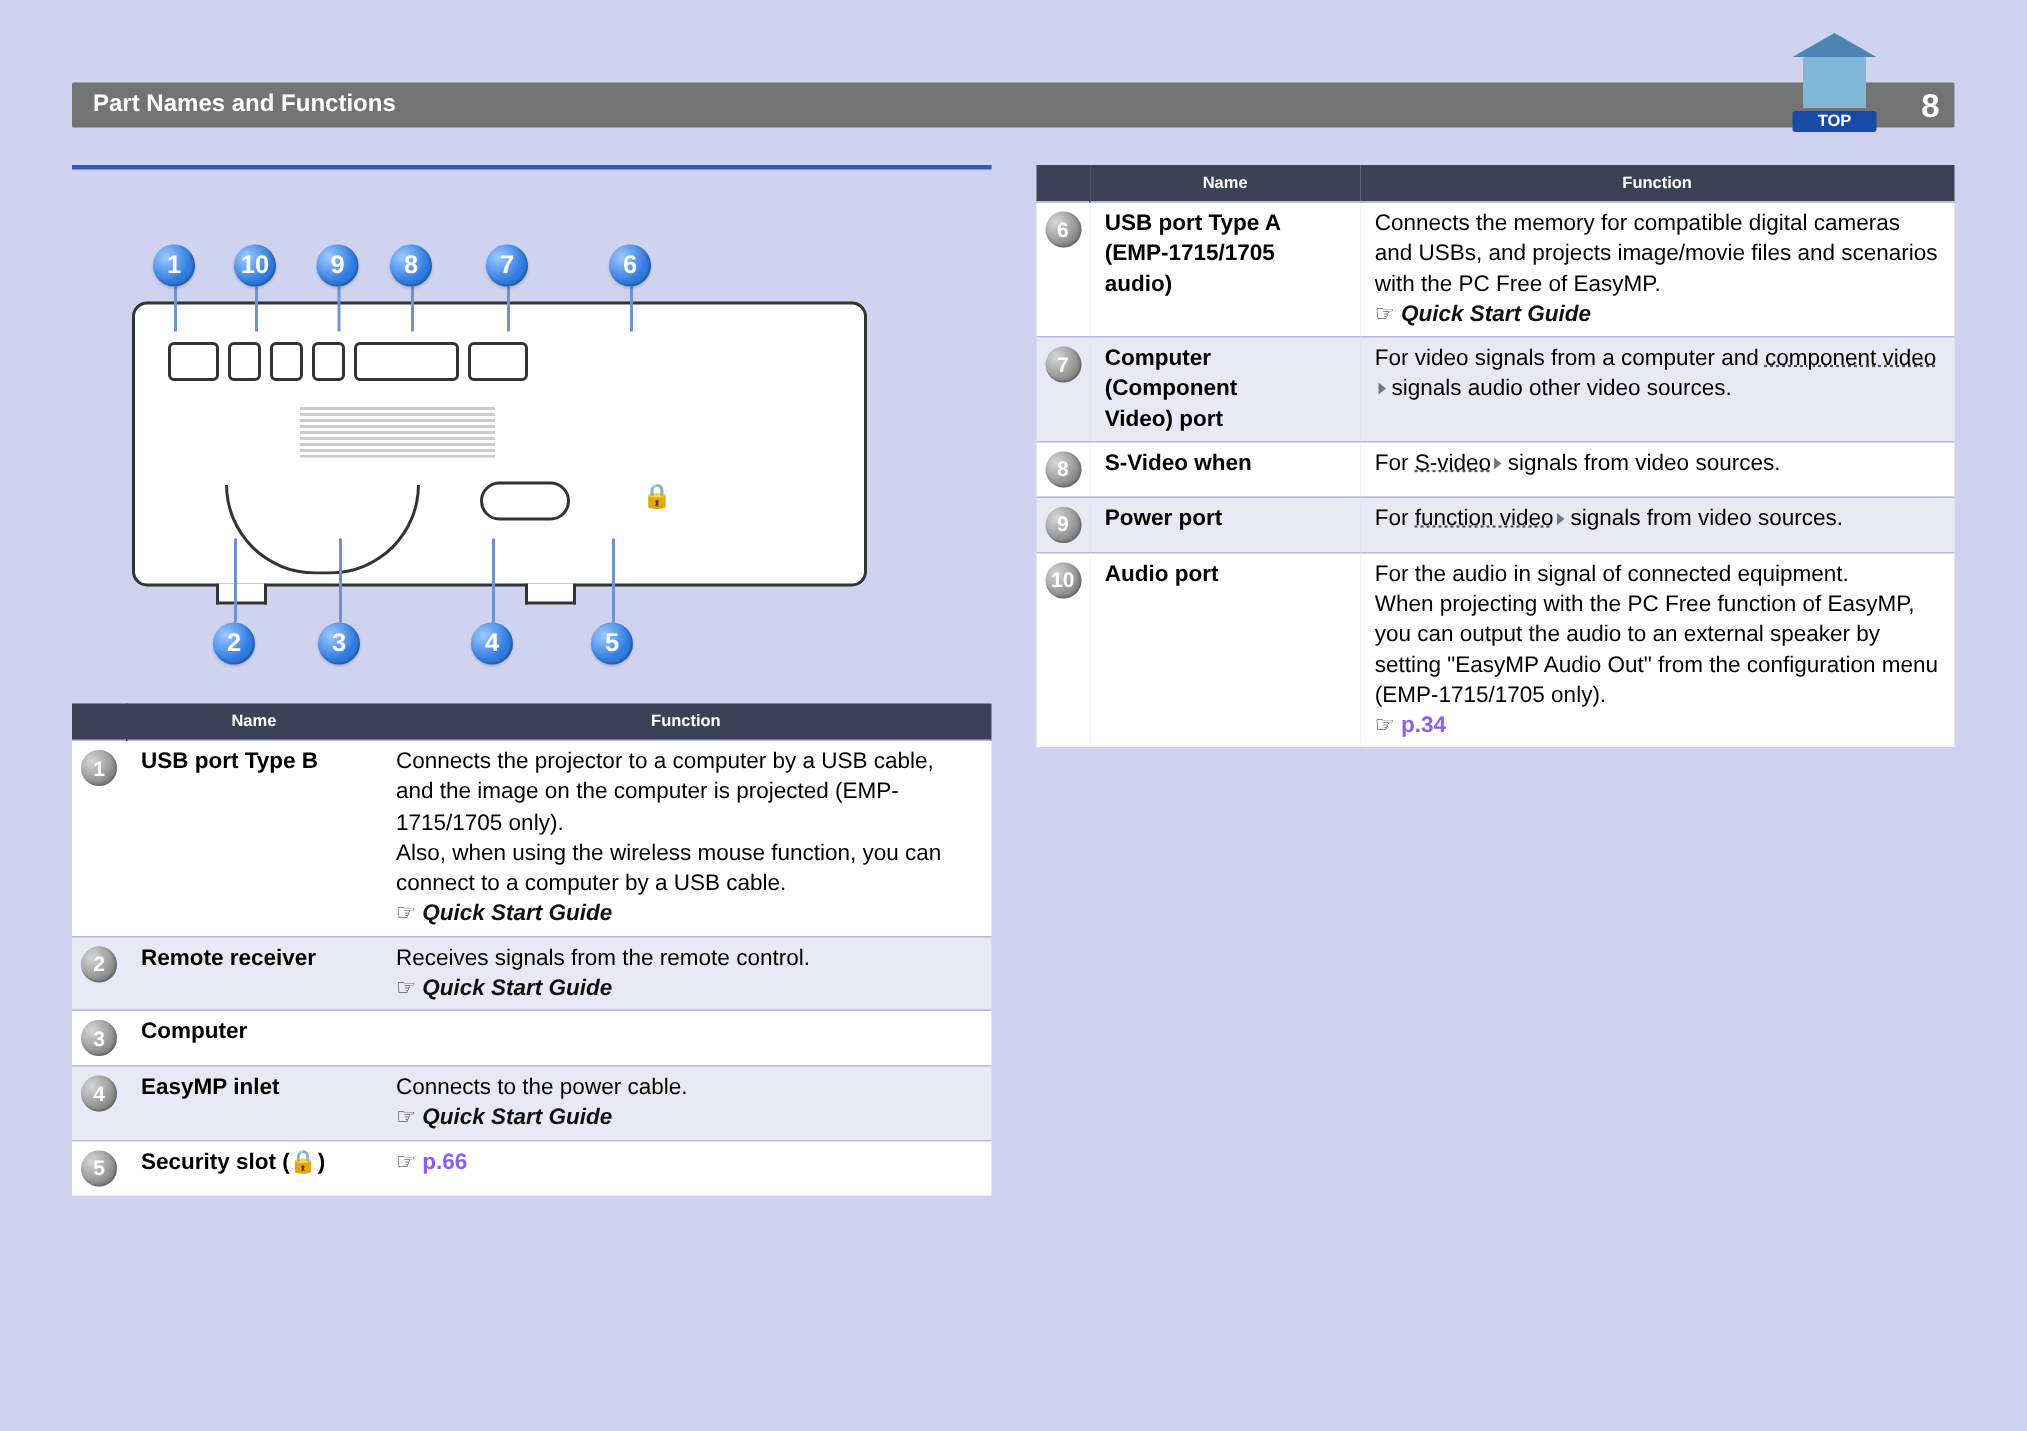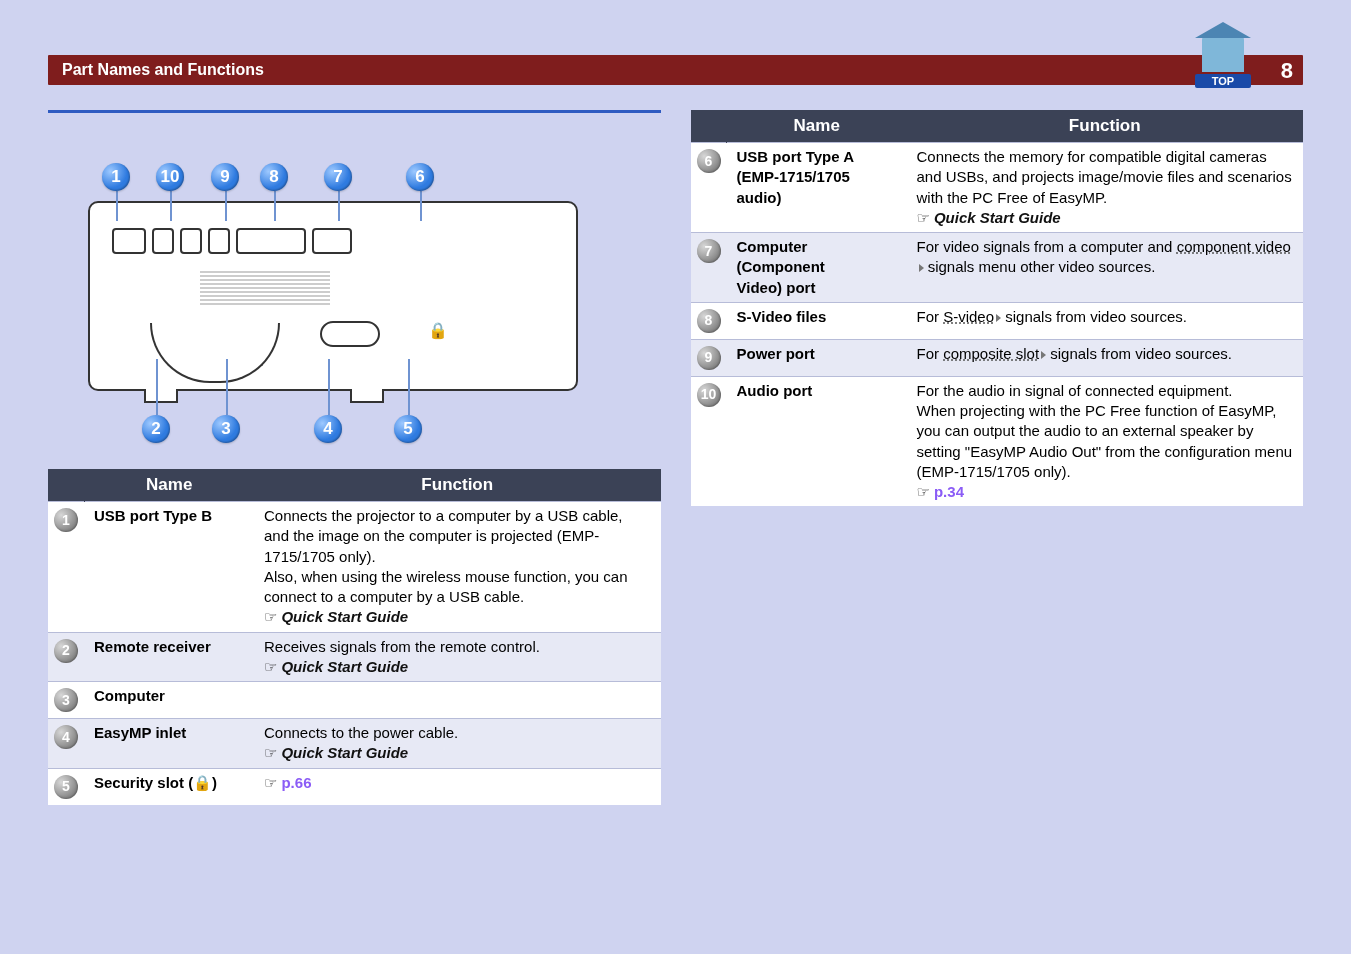--- a/index.html
+++ b/index.html
@@ -16,21 +16,21 @@
     width: 100%;
     height: 100%;
   }
   
   .header-bar {
     position: absolute;
     top: 55px;
     left: 48px;
     right: 48px;
     height: 30px;
-    background: #7f1d1d;
+    background: #737373;
     display: flex;
     align-items: center;
     padding: 0 14px;
     border-radius: 1px;
   }
   .header-bar .title {
     color: #fff;
     font-size: 16px;
     font-weight: bold;
   }
@@ -181,21 +181,21 @@
     width: 100%;
     border-collapse: collapse;
     font-size: 15px;
   }
   table.parts thead th {
     background: #3b4256;
     color:#fff;
     font-weight: bold;
     padding: 6px 10px;
     text-align: center;
-    font-size:17px;
+    font-size:11px;
     margin-top:24px;
   }
   table.parts thead th:first-child{width:36px;border-right:1px solid #3b4256;}
   table.parts thead th.name-col{width:170px;}
   table.parts tbody tr {
     vertical-align: top;
   }
   table.parts tbody tr.odd { background:#fff; }
   table.parts tbody tr.even { background:#e7e9f5; }
   table.parts td {
@@ -363,38 +363,38 @@
           <tr class="even">
             <td class="num"><span class="bullet">7</span></td>
             <td class="partname">
               <span>Computer</span><br>
               <span>(Component</span><br>
               <span>Video) port</span>
             </td>
             <td>
               <span>For video signals from a computer and </span>
               <span class="glossary">component video</span>
-              <span> signals menu other video sources.</span>
+              <span> signals audio other video sources.</span>
             </td>
           </tr>
           <tr class="odd">
             <td class="num"><span class="bullet">8</span></td>
-            <td class="partname">S-Video files</td>
+            <td class="partname">S-Video when</td>
             <td>
               <span>For </span>
               <span class="glossary">S-video</span>
               <span> signals from video sources.</span>
             </td>
           </tr>
           <tr class="even">
             <td class="num"><span class="bullet">9</span></td>
             <td class="partname">Power port</td>
             <td>
               <span>For </span>
-              <span class="glossary">composite slot</span>
+              <span class="glossary">function video</span>
               <span> signals from video sources.</span>
             </td>
           </tr>
           <tr class="odd">
             <td class="num"><span class="bullet">10</span></td>
             <td class="partname">Audio port</td>
             <td>
               <span>For the audio in signal of connected equipment.<br>When projecting with the PC Free function of EasyMP, you can output the audio to an external speaker by setting "EasyMP Audio Out" from the configuration menu (EMP-1715/1705 only).</span><br>
               <span class="ref-ptr"><a class="ref-link" href="#">p.34</a></span>
             </td>

